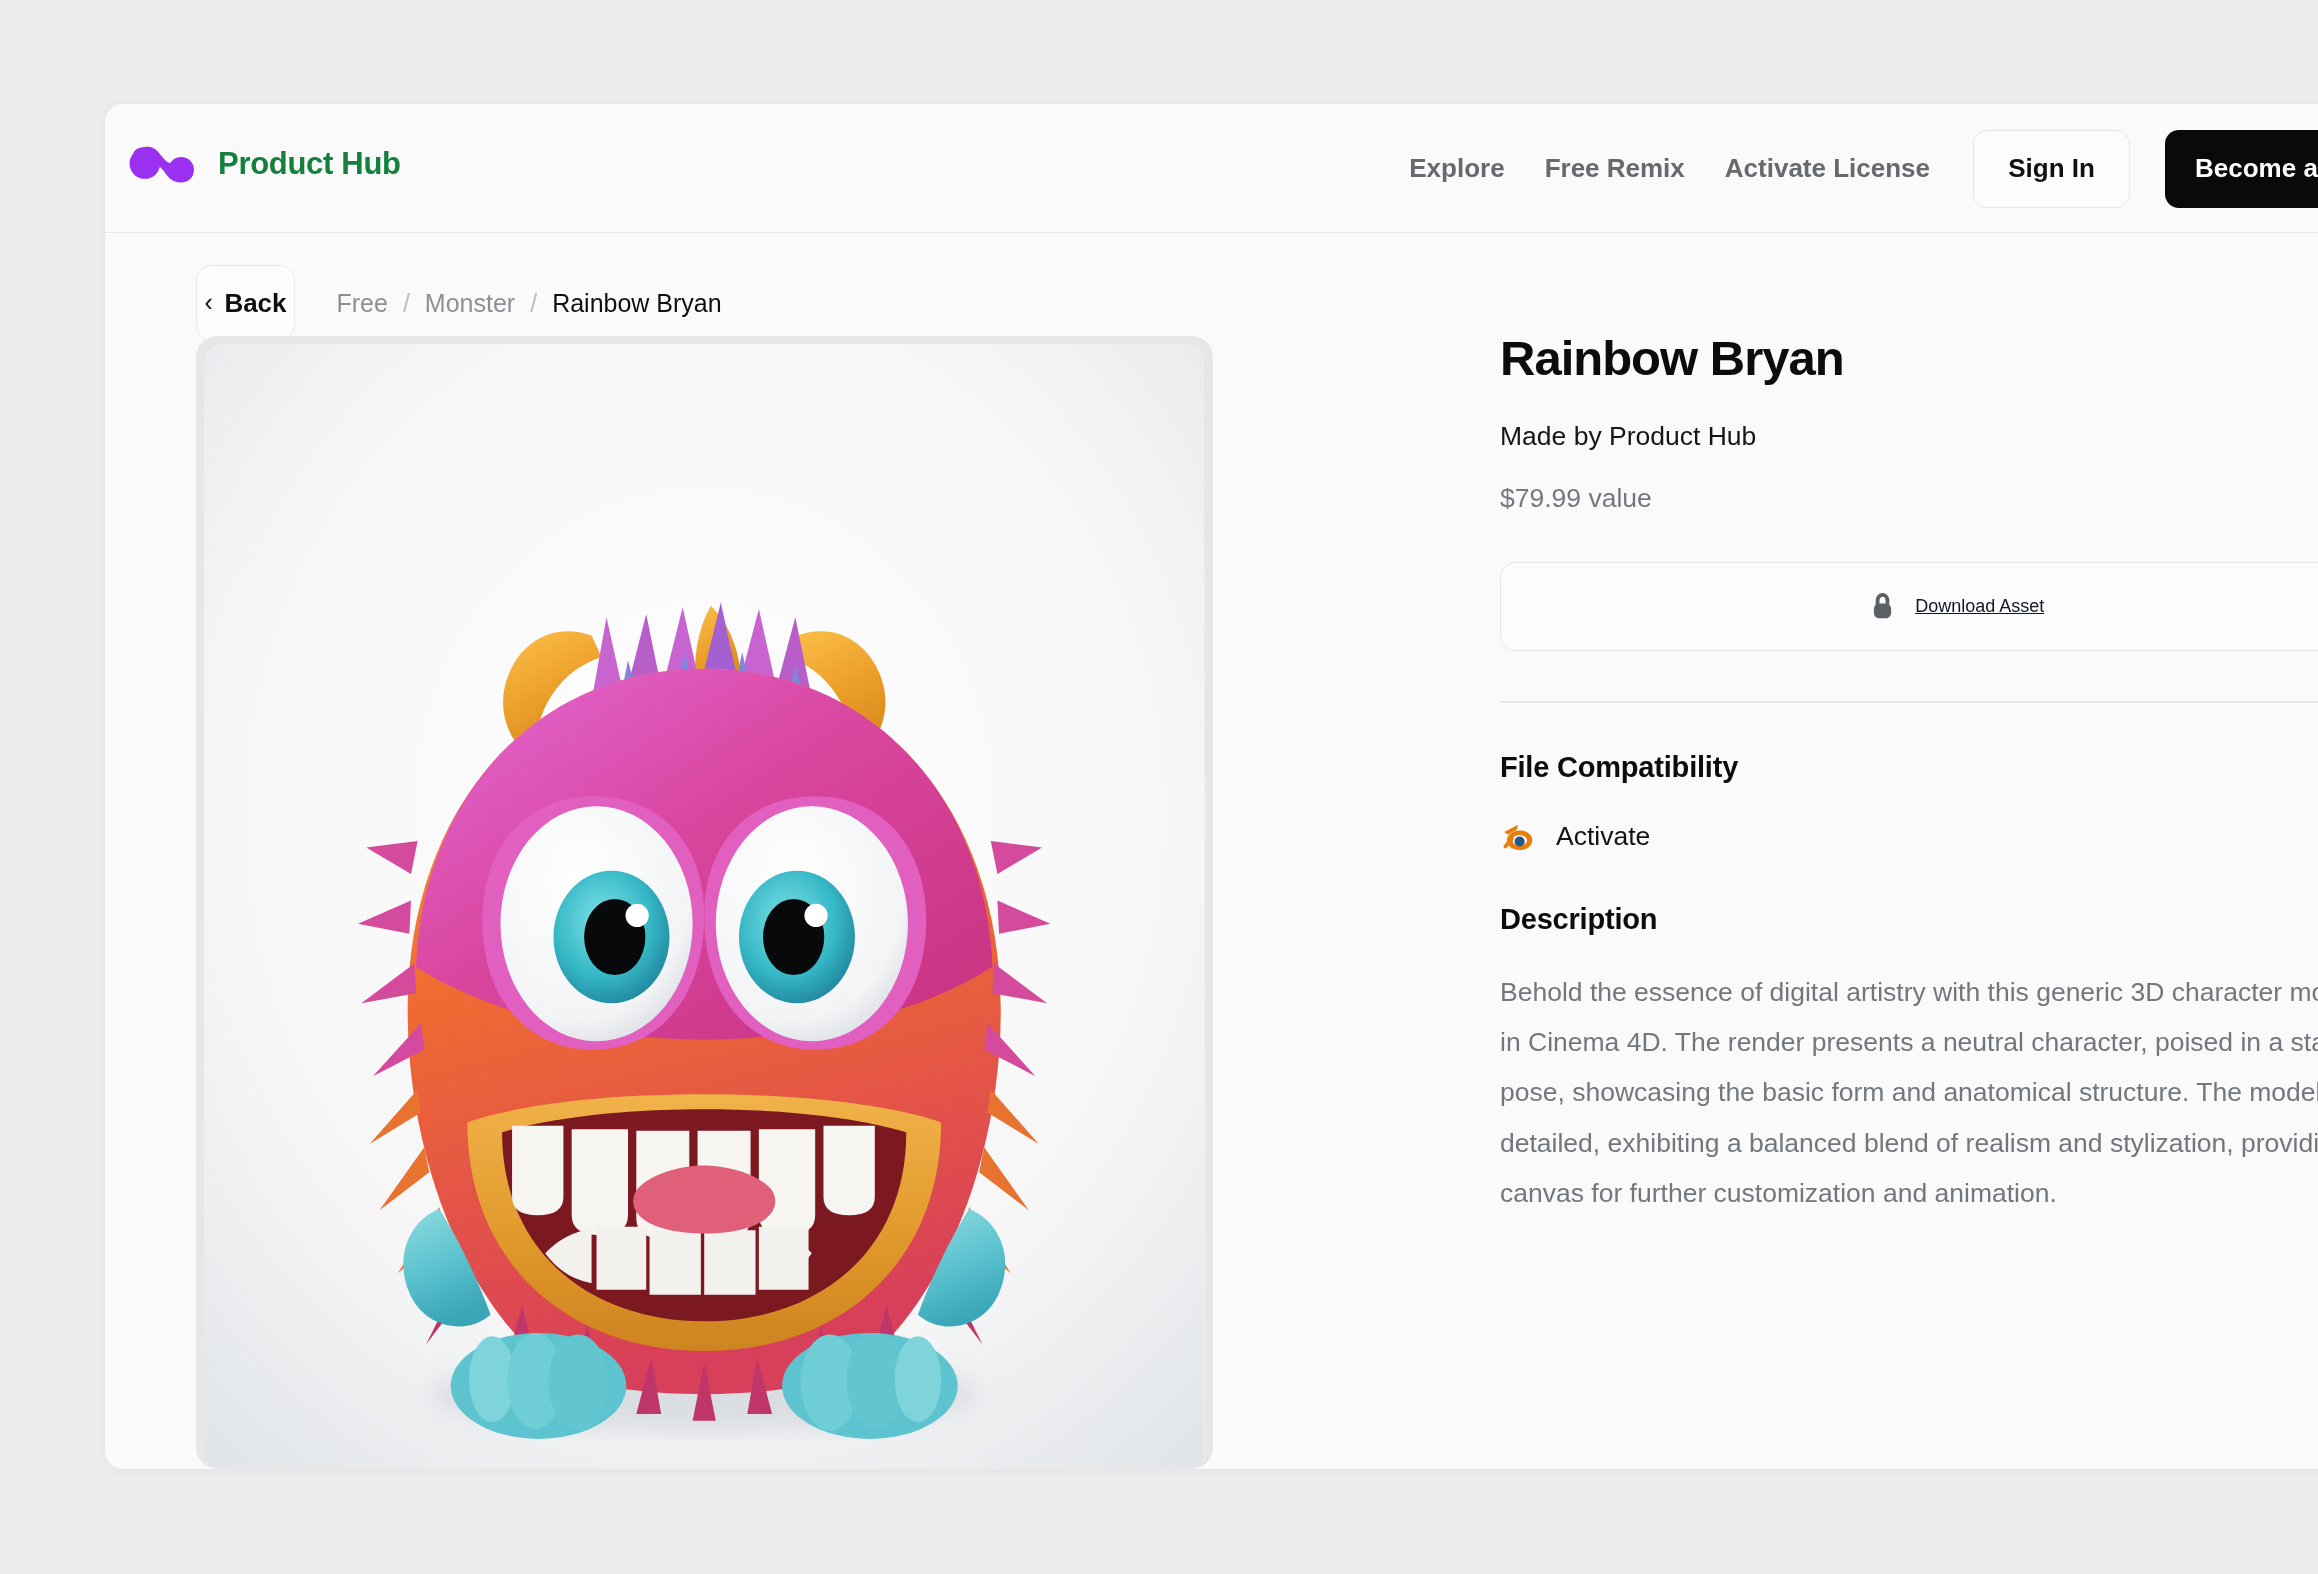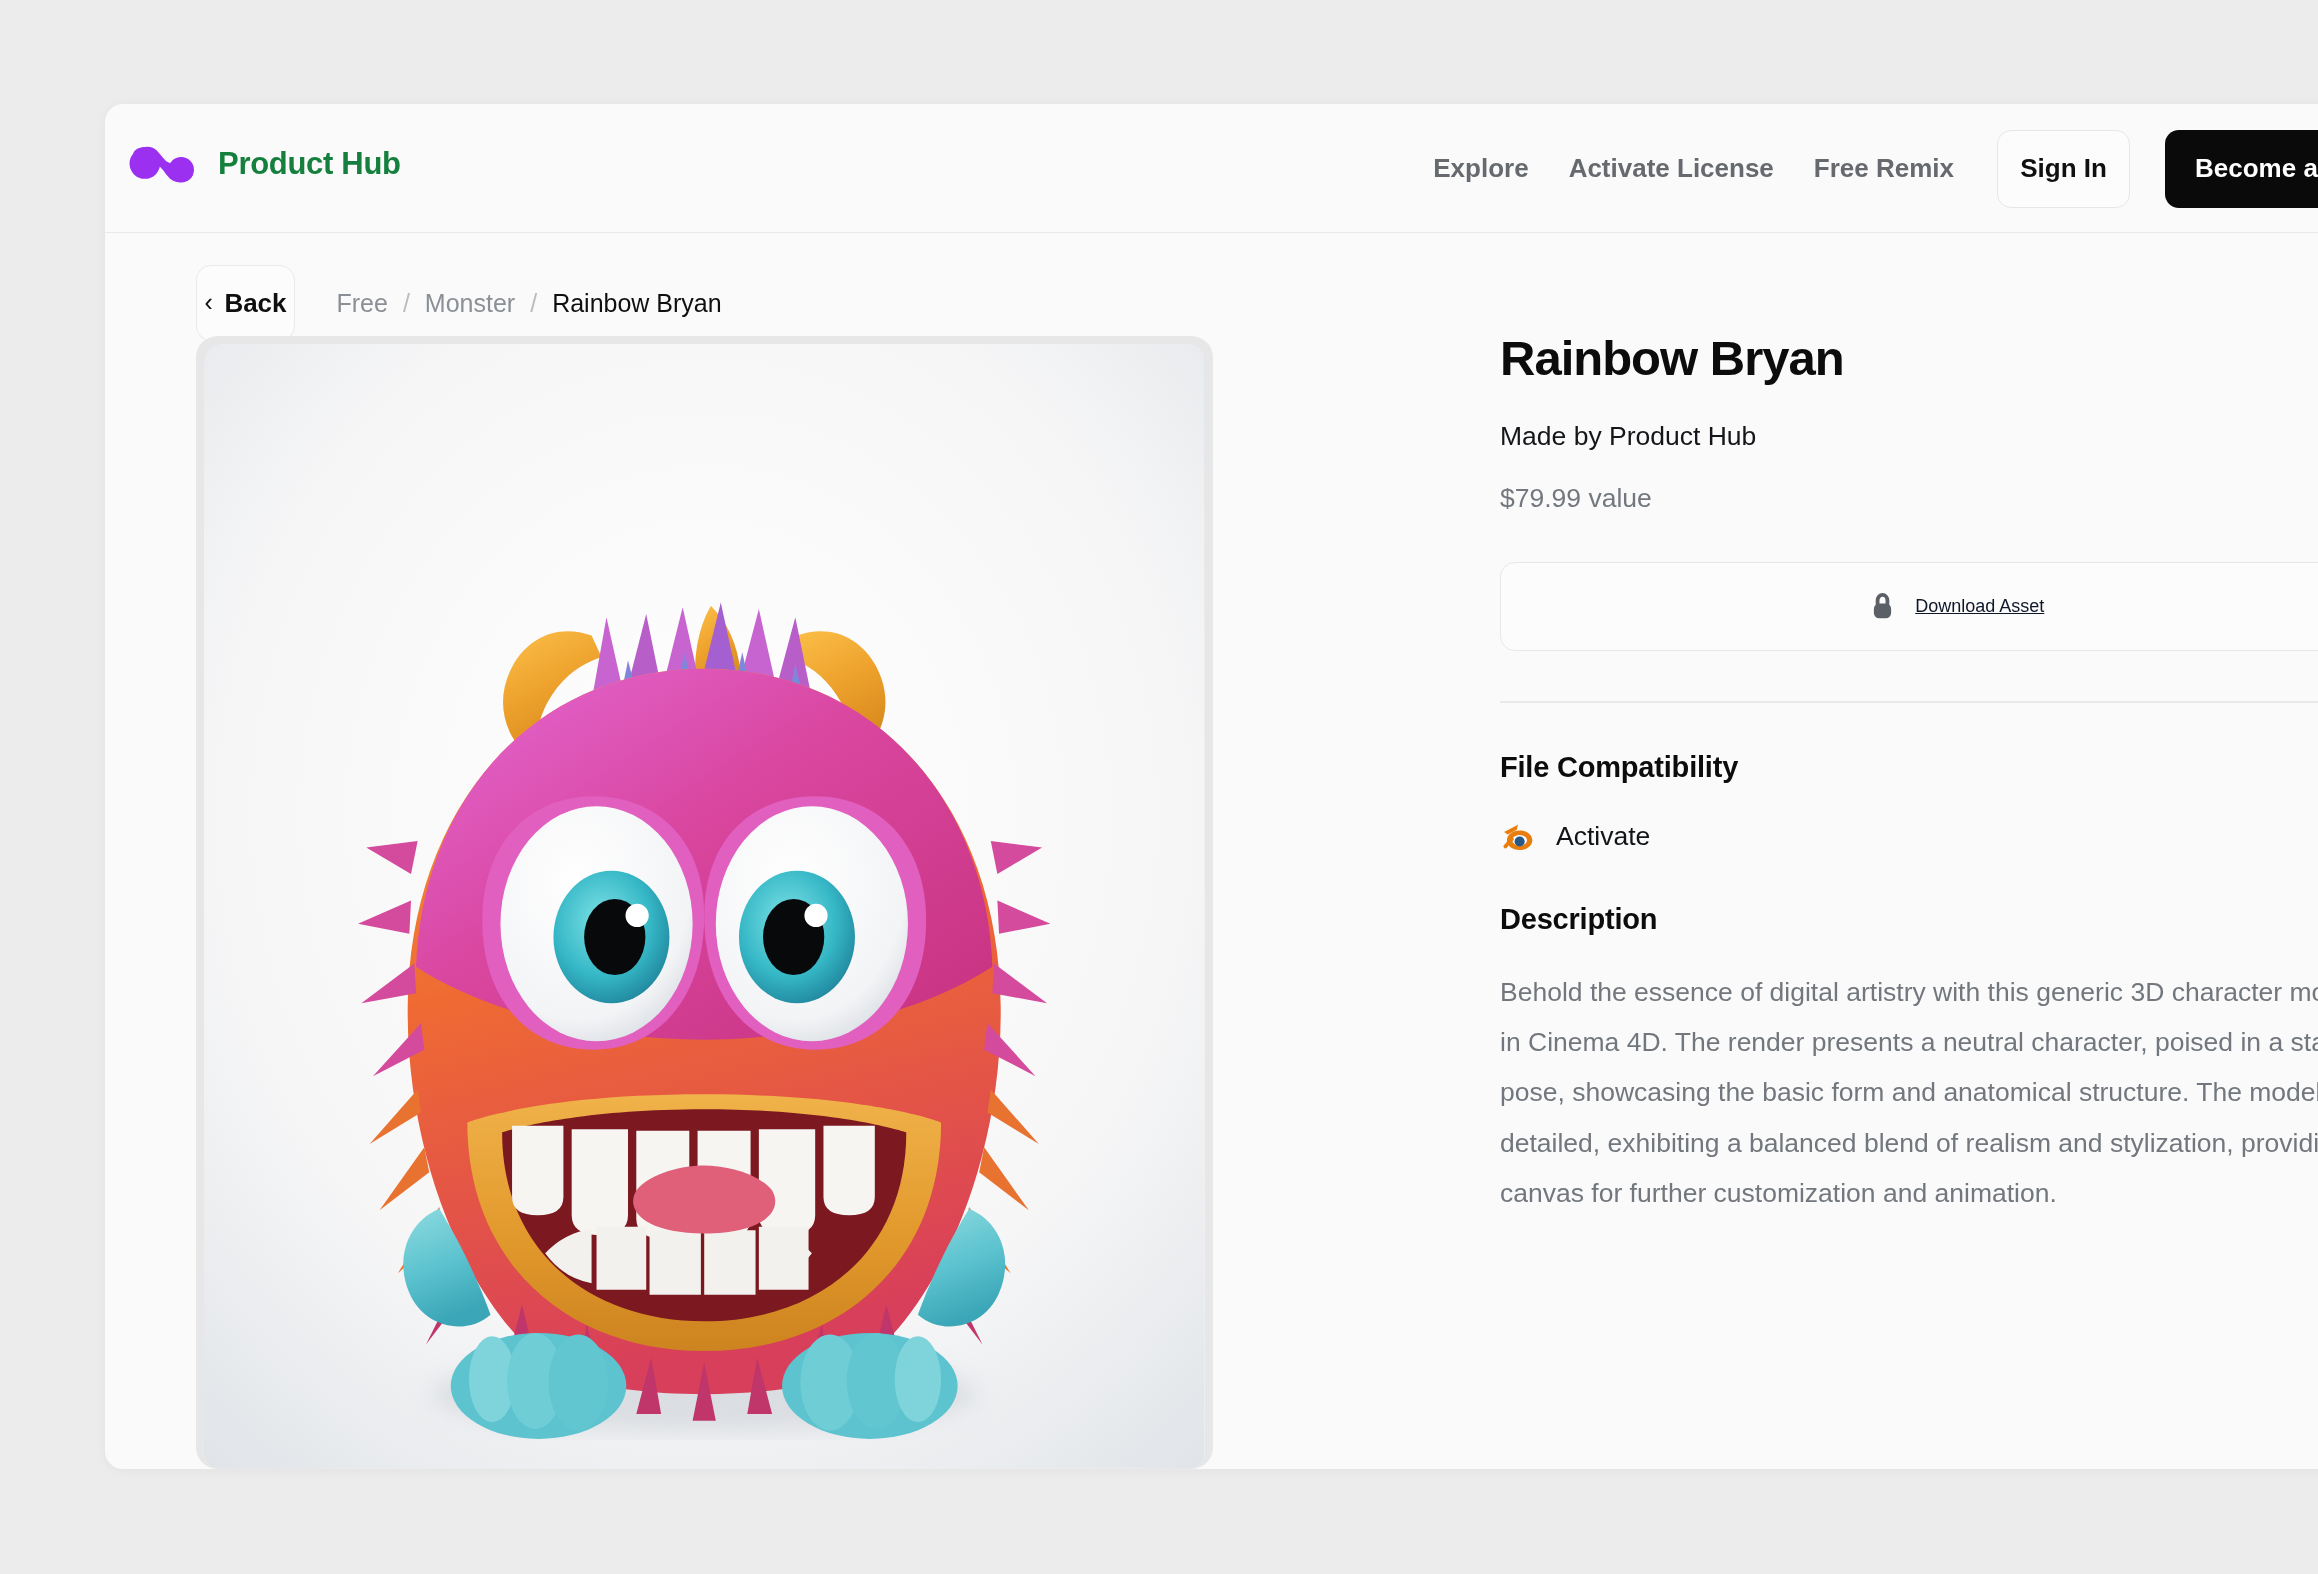--- a/index.html
+++ b/index.html
@@ -65,21 +65,21 @@
     color: #666a6e;
     padding: 0 20px;
     white-space: nowrap;
     cursor: pointer;
     line-height: 93px;
     font-weight: bold;
   }
   .nav-link:first-child { padding-left: 0; }
   .btn-signin {
     margin-left: 23px;
-    width: 133px;
+    width: 157px;
     height: 78px;
     border: 1.7px solid #e6e6e6;
     border-radius: 14px;
     background: #fcfcfc;
     font-size: 26px;
     font-weight: 600;
     color: #101010;
     display: flex;
     align-items: center;
     justify-content: center;
@@ -281,22 +281,22 @@
                    C14.5 23 6 18.2 6 11.5 C6 5.4 13.4 2 23 2 Z" fill="#9b30f0"></path>
           <circle cx="20" cy="22.5" r="18.5" fill="#9b30f0"></circle>
           <circle cx="64" cy="30" r="15.5" fill="#9b30f0"></circle>
         </svg>
       </span>
       <span class="brand-name">Product Hub</span>
     </div>
 
     <div class="nav">
       <div class="nav-link">Explore</div>
+      <div class="nav-link">Free Remix</div>
       <div class="nav-link">Activate License</div>
-      <div class="nav-link">Free Remix</div>
       <div class="btn-signin">Sign In</div>
       <div class="btn-member">Become a Member</div>
     </div>
 
   </div>
 
   <div class="crumb-row">
     <div class="btn-back">
       <span class="chev">‹</span>
       <span class="lbl">Back</span>

